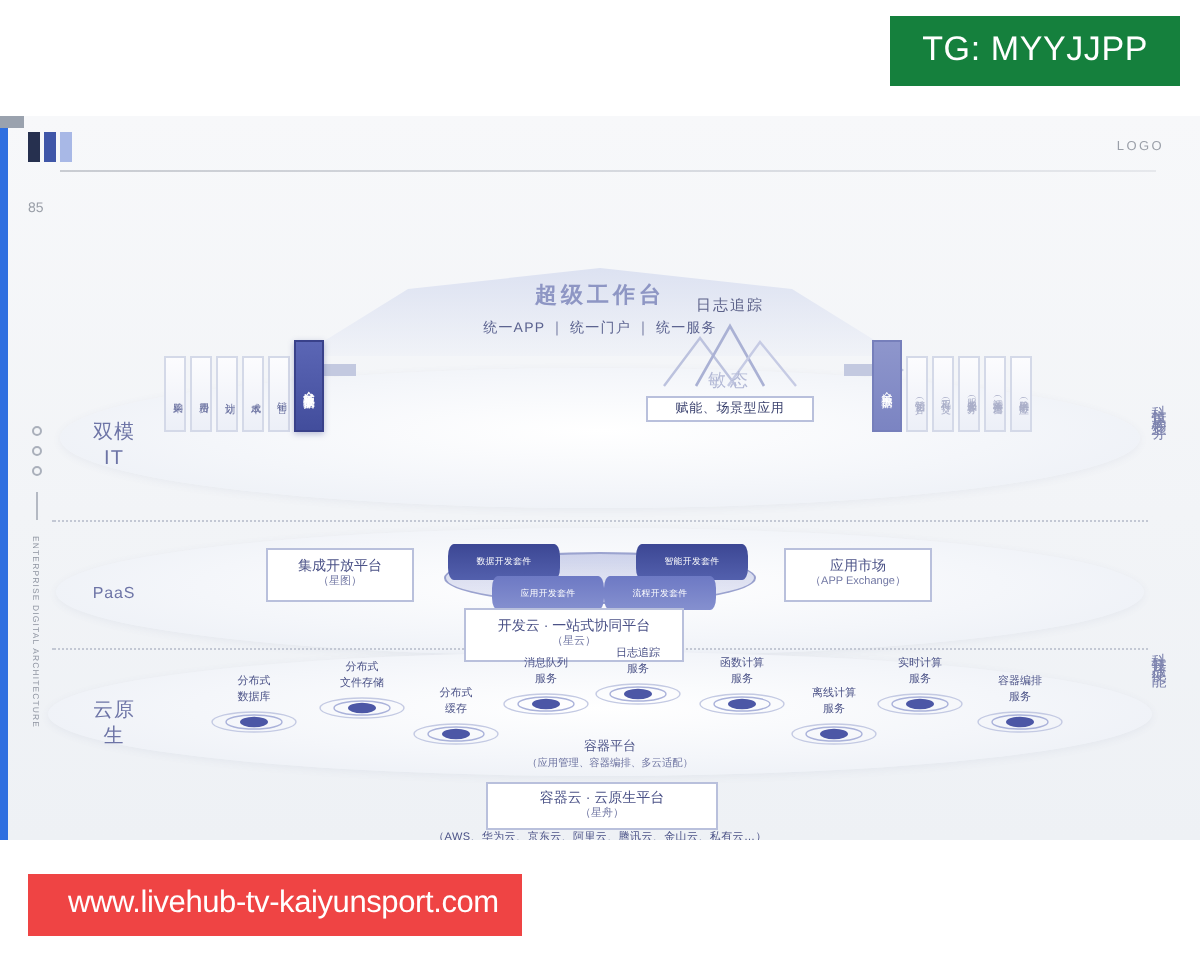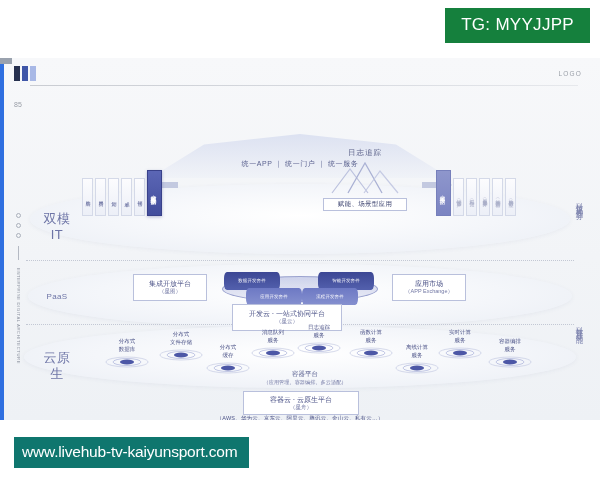--- a/index.html
+++ b/index.html
@@ -145,21 +145,21 @@
   }
   .dash-1 { top: 172px; }
   .dash-2 { top: 236px; }
 
   
   .layer-label {
     position: absolute;
     width: 30px;
     text-align: center;
     color: #6d74a6;
-    font-size: 13px;
+    font-size: 10px;
     line-height: 1.25;
     letter-spacing: 0.5px;
   }
   .layer-dualit { left: 42px; top: 123px; }
   .layer-paas   { left: 42px; top: 204px; font-size: 8px; letter-spacing: 0.4px; }
   .layer-native { left: 42px; top: 262px; }
 
   
   .side-label {
     position: absolute;
@@ -409,24 +409,24 @@
     text-align: center;
     font-size: 5.5px;
     color: #4b5287;
     letter-spacing: 0.2px;
   }
 
   
   .wm {
     position: absolute;
     left: 14px; bottom: 12px;
-    background: #0f766e;
+    background: #ef4444;
     color: #ffffff;
     font-size: 15.5px;
-    padding: 6px 12px 7px 8px;
+    padding: 6px 12px 7px 20px;
     letter-spacing: -0.2px;
     white-space: nowrap;
     z-index: 40;
     text-align: right;
   }
 </style>
 </head>
 <body>
 
 <div class="tg-badge">TG: MYYJJPP</div>
@@ -473,31 +473,33 @@
     <div class="layer-label layer-native">
       <div>云原</div>
       <div>生</div>
     </div>
 
     <div class="side-label side-top">科技重构业务</div>
     <div class="side-label side-bot">科技开放使能</div>
 
     <div class="workbench">
       <div class="wb-arc"></div>
+      <div class="wb-title">超级工作台</div>
       <div class="wb-sub">统一APP ｜ 统一门户 ｜ 统一服务</div>
     </div>
 
 
     <div class="mtn-group mtn-right">
       <div class="mtn-cap">日志追踪</div>
       <svg class="mtn-svg" width="74" height="34" viewBox="0 0 74 34">
         <polyline points="4,33 22,9 40,33" fill="none" stroke="#bcc2de" stroke-width="1.2"></polyline>
         <polyline points="20,33 37,3 54,33" fill="none" stroke="#aab1d4" stroke-width="1.3"></polyline>
         <polyline points="36,33 52,11 70,33" fill="none" stroke="#c6cbe4" stroke-width="1.2"></polyline>
       </svg>
+      <div class="mtn-word agile">敏态</div>
       <div class="mtn-tag">赋能、场景型应用</div>
     </div>
 
     <svg class="arrow arrow-l" viewBox="0 0 30 18">
       <polygon points="0,9 11,1 11,6 30,6 30,12 11,12 11,17" fill="#c3c9e0"></polygon>
     </svg>
     <svg class="arrow arrow-r" viewBox="0 0 30 18">
       <polygon points="30,9 19,1 19,6 0,6 0,12 19,12 19,17" fill="#c3c9e0"></polygon>
     </svg>
 

